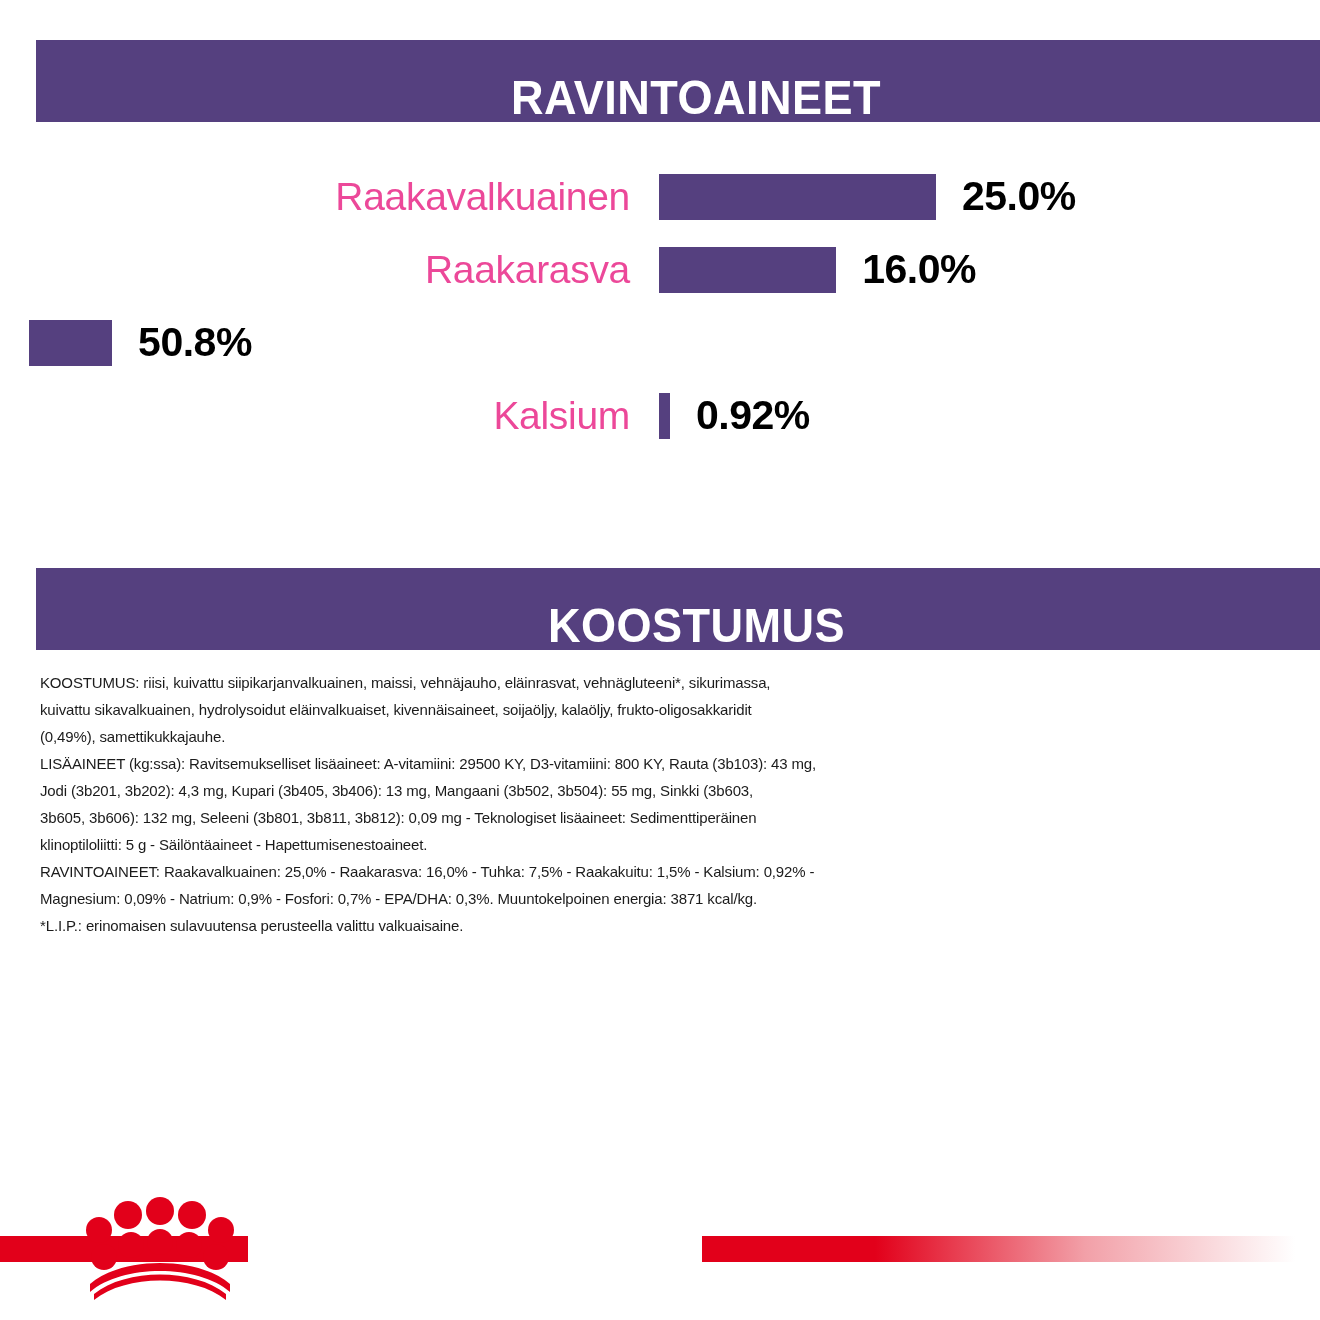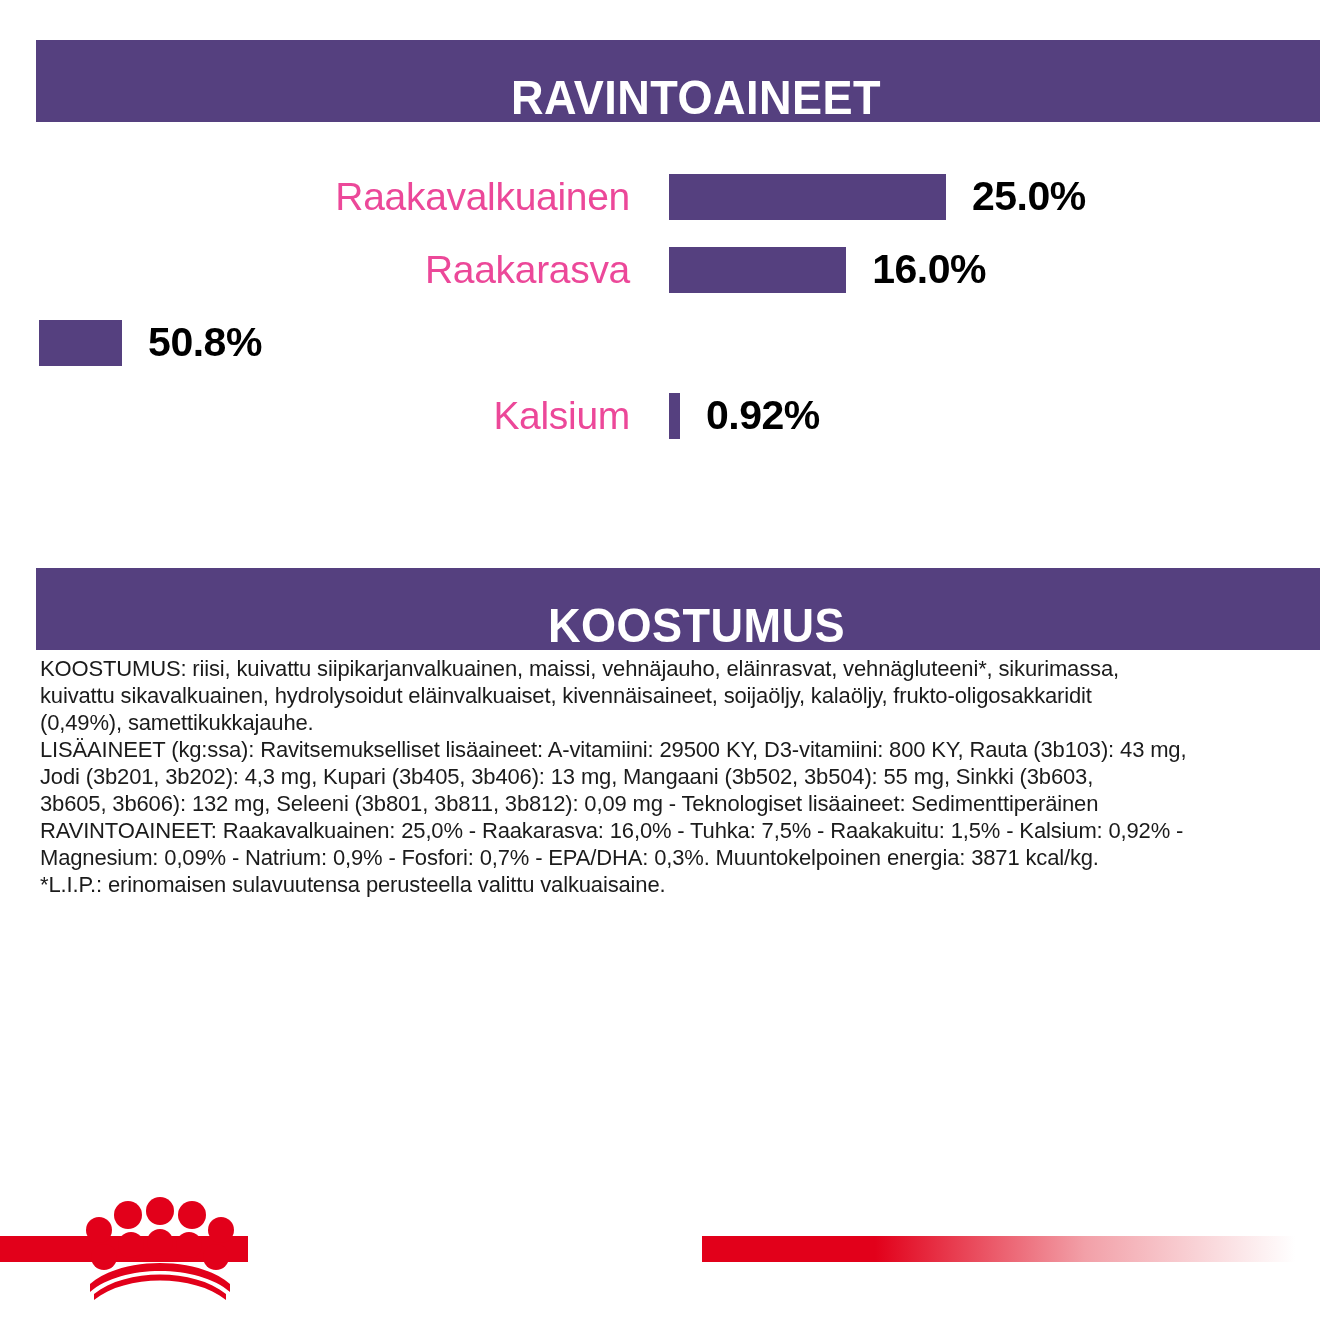--- a/index.html
+++ b/index.html
@@ -60,21 +60,21 @@
     text-align: right;
     padding-right: 0;
     font-size: 39px;
     font-weight: 400;
     color: #ec4899;
     line-height: 1;
     white-space: nowrap;
     letter-spacing: -0.3px;
   }
   .chart-bar-wrap {
-    margin-left: 39px;
+    margin-left: 29px;
     display: flex;
     align-items: center;
   }
   .chart-bar {
     height: 46px;
     background: #55407F;
     flex: none;
   }
   .chart-value {
     margin-left: 26px;
@@ -83,23 +83,23 @@
     color: #000000;
     line-height: 1;
     white-space: nowrap;
     letter-spacing: -0.5px;
   }
 
   
   #composition-text {
     position: absolute;
     left: 40px;
-    top: 655px;
+    top: 669px;
     width: 1215px;
-    font-size: 22px;
+    font-size: 15px;
     line-height: 27px;
     color: #1b1b1b;
     letter-spacing: -0.15px;
   }
   #composition-text p {
     margin: 0;
     padding: 0;
   }
 
   
@@ -175,20 +175,21 @@
   <span class="section-title">KOOSTUMUS</span>
 </div>
 
 <div id="composition-text">
     <p>KOOSTUMUS: riisi, kuivattu siipikarjanvalkuainen, maissi, vehnäjauho, eläinrasvat, vehnägluteeni*, sikurimassa,</p>
     <p>kuivattu sikavalkuainen, hydrolysoidut eläinvalkuaiset, kivennäisaineet, soijaöljy, kalaöljy, frukto-oligosakkaridit</p>
     <p>(0,49%), samettikukkajauhe.</p>
     <p>LISÄAINEET (kg:ssa): Ravitsemukselliset lisäaineet: A-vitamiini: 29500 KY, D3-vitamiini: 800 KY, Rauta (3b103): 43 mg,</p>
     <p>Jodi (3b201, 3b202): 4,3 mg, Kupari (3b405, 3b406): 13 mg, Mangaani (3b502, 3b504): 55 mg, Sinkki (3b603,</p>
     <p>3b605, 3b606): 132 mg, Seleeni (3b801, 3b811, 3b812): 0,09 mg - Teknologiset lisäaineet: Sedimenttiperäinen</p>
+    <p>klinoptiloliitti: 5 g - Säilöntäaineet - Hapettumisenestoaineet.</p>
     <p>RAVINTOAINEET: Raakavalkuainen: 25,0% - Raakarasva: 16,0% - Tuhka: 7,5% - Raakakuitu: 1,5% - Kalsium: 0,92% -</p>
     <p>Magnesium: 0,09% - Natrium: 0,9% - Fosfori: 0,7% - EPA/DHA: 0,3%. Muuntokelpoinen energia: 3871 kcal/kg.</p>
     <p>*L.I.P.: erinomaisen sulavuutensa perusteella valittu valkuaisaine.</p>
   </div>
 
 <div id="footer-brand">
   <div class="rule-left"></div>
   <div class="rule-right"></div>
   <svg id="crown-logo" viewBox="0 0 156 108">
     <g fill="#E2001A">

